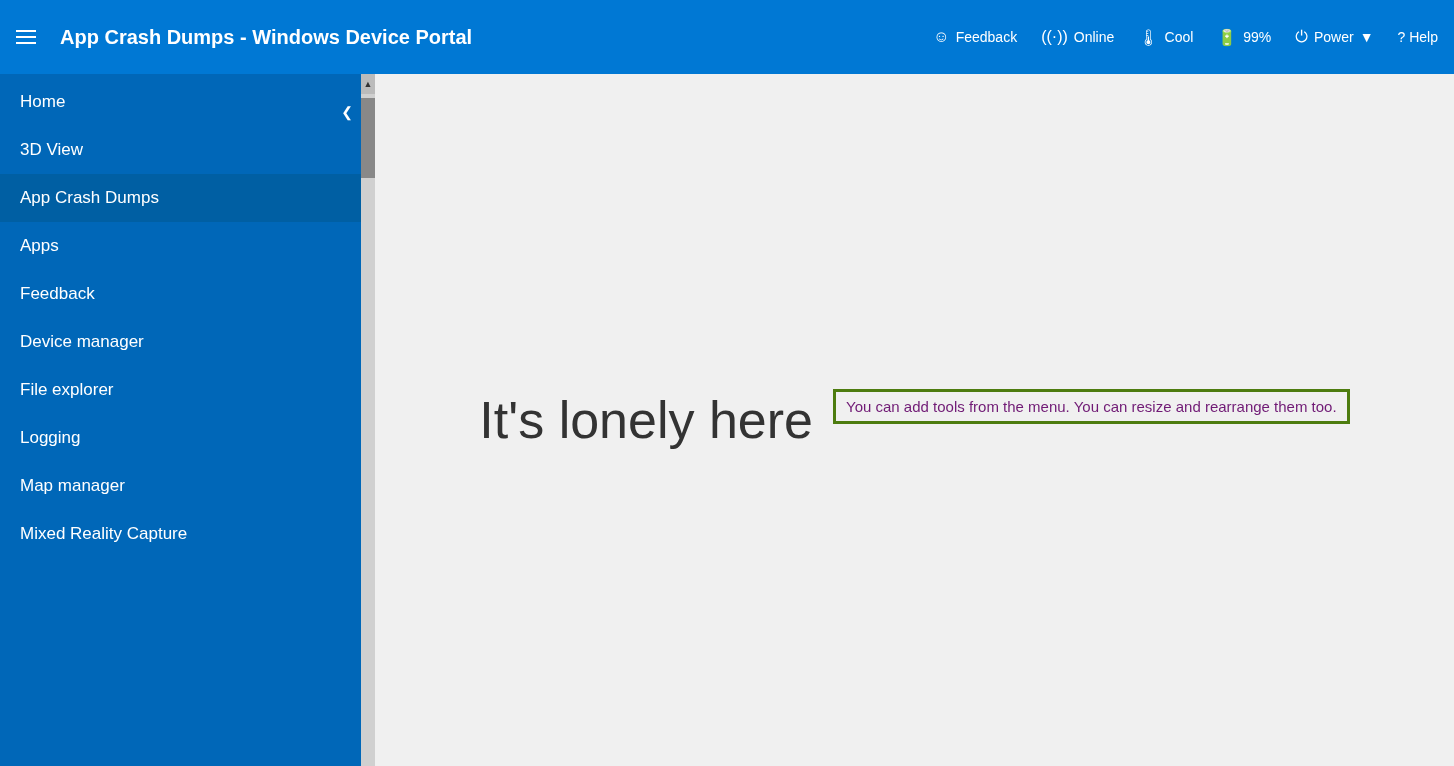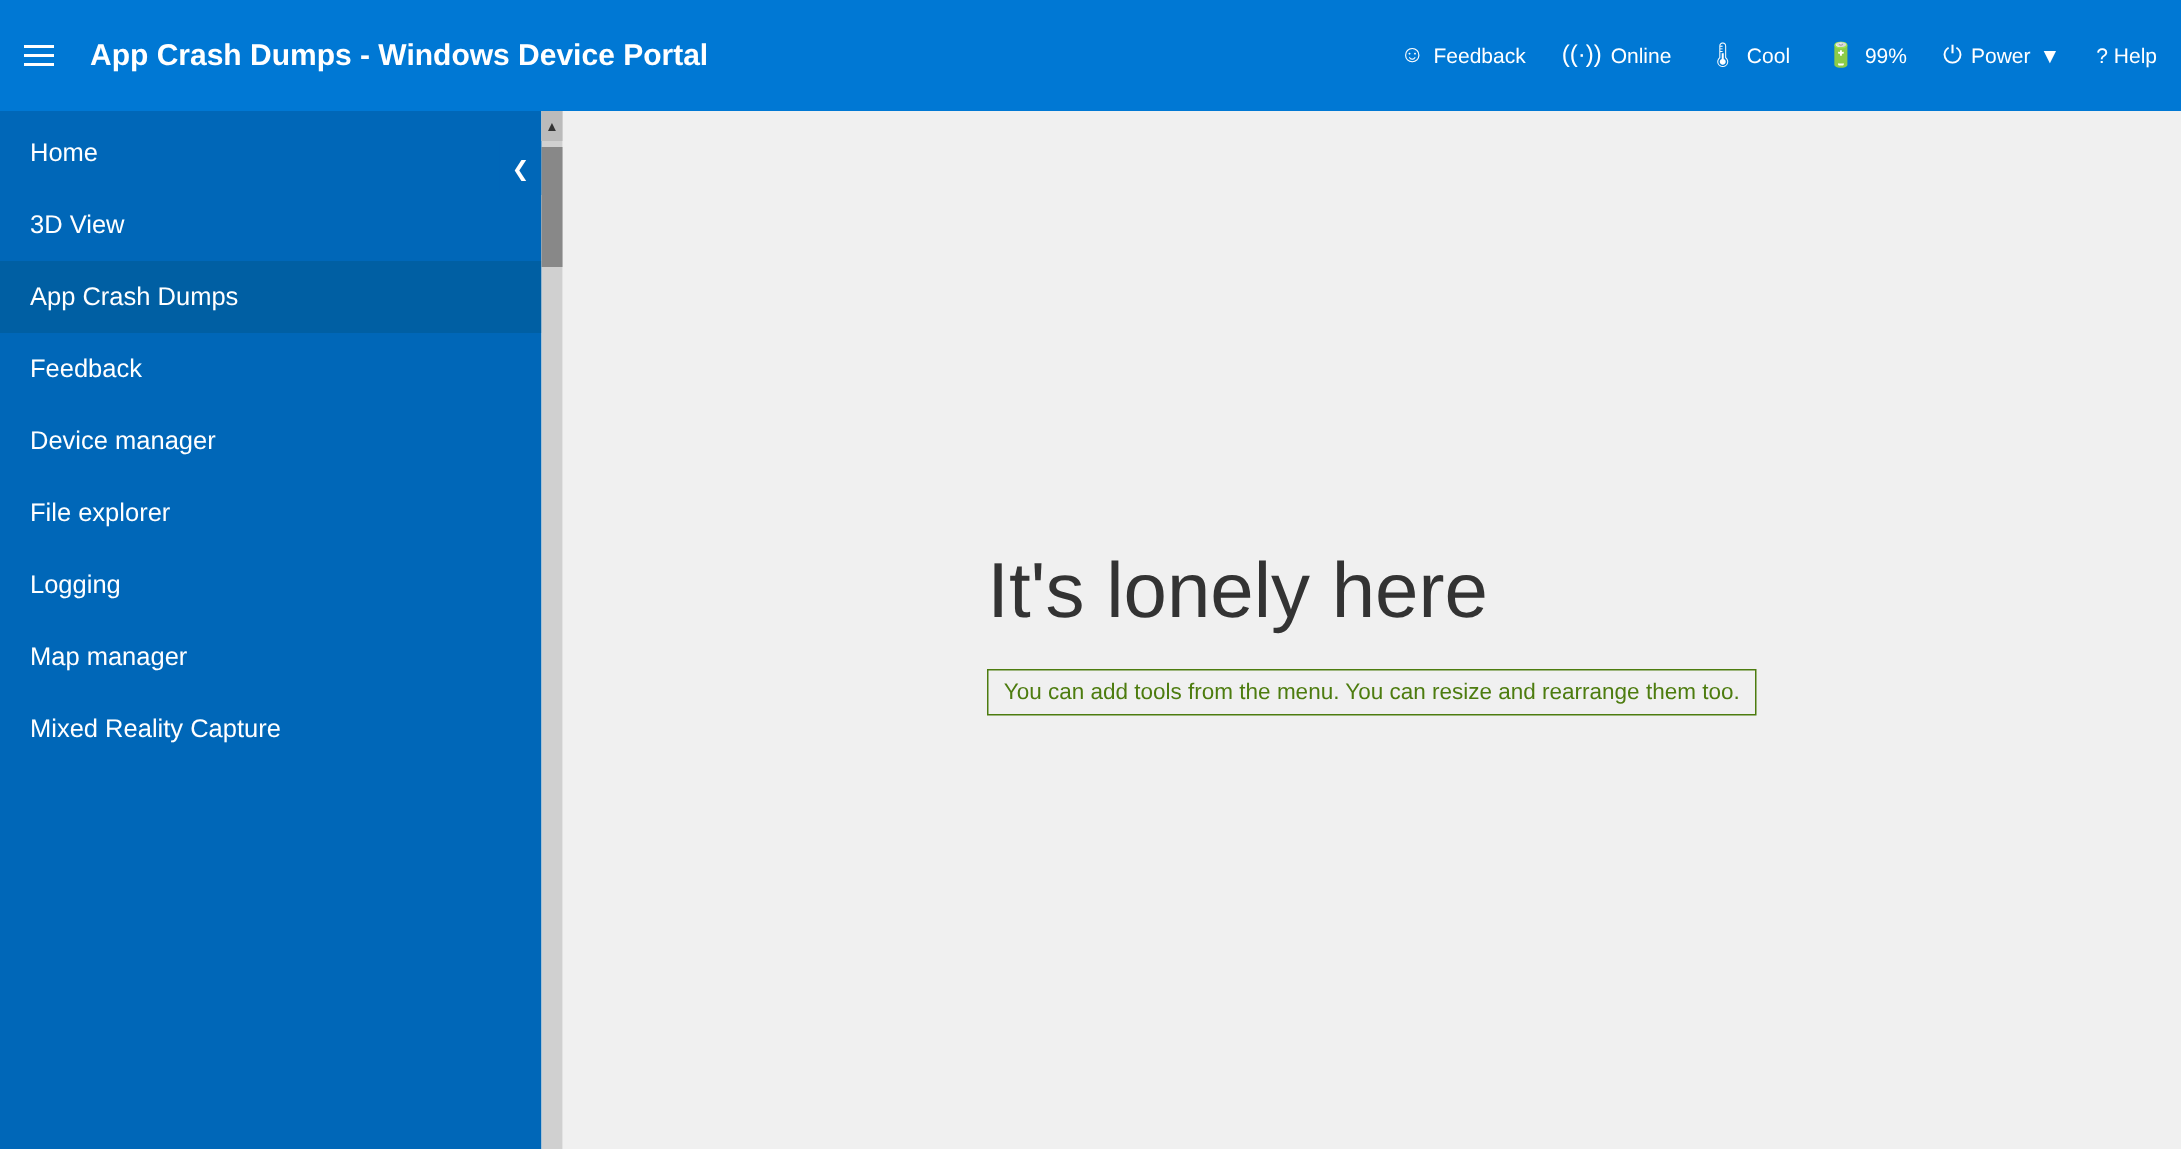--- a/index.html
+++ b/index.html
@@ -133,36 +133,36 @@
       flex: 1;
       background-color: #f0f0f0;
       display: flex;
       align-items: center;
       justify-content: center;
       padding: 40px;
     }
 
     #content-inner {
       display: flex;
-      flex-direction: column;
+      flex-direction: row;
       align-items: flex-start;
       gap: 20px;
     }
 
     #lonely-title {
       font-size: 52px;
       font-weight: 300;
       color: #333;
       line-height: 1.2;
     }
 
     #lonely-subtitle {
       font-size: 15px;
-      color: #4d7c0f;
-      border: 1px solid #4d7c0f;
+      color: #701a75;
+      border: 3px solid #4d7c0f;
       padding: 6px 10px;
       background: transparent;
     }
 
     
     #sidebar-wrapper {
       display: flex;
       width: 375px;
       flex-shrink: 0;
     }
@@ -253,20 +253,21 @@
 
       <div id="sidebar-collapse-btn">
         <span>❮</span>
       </div>
 
       <div id="sidebar-scroll">
 
       <div class="sidebar-item">Home</div>
           <div class="sidebar-item">3D View</div>
           <div class="sidebar-item active">App Crash Dumps</div>
+          <div class="sidebar-item">Apps</div>
           <div class="sidebar-item">Feedback</div>
           <div class="sidebar-item">Device manager</div>
           <div class="sidebar-item">File explorer</div>
           <div class="sidebar-item">Logging</div>
           <div class="sidebar-item">Map manager</div>
           <div class="sidebar-item">Mixed Reality Capture</div>
         </div>
     </div>
 
     <div id="scroll-track">

